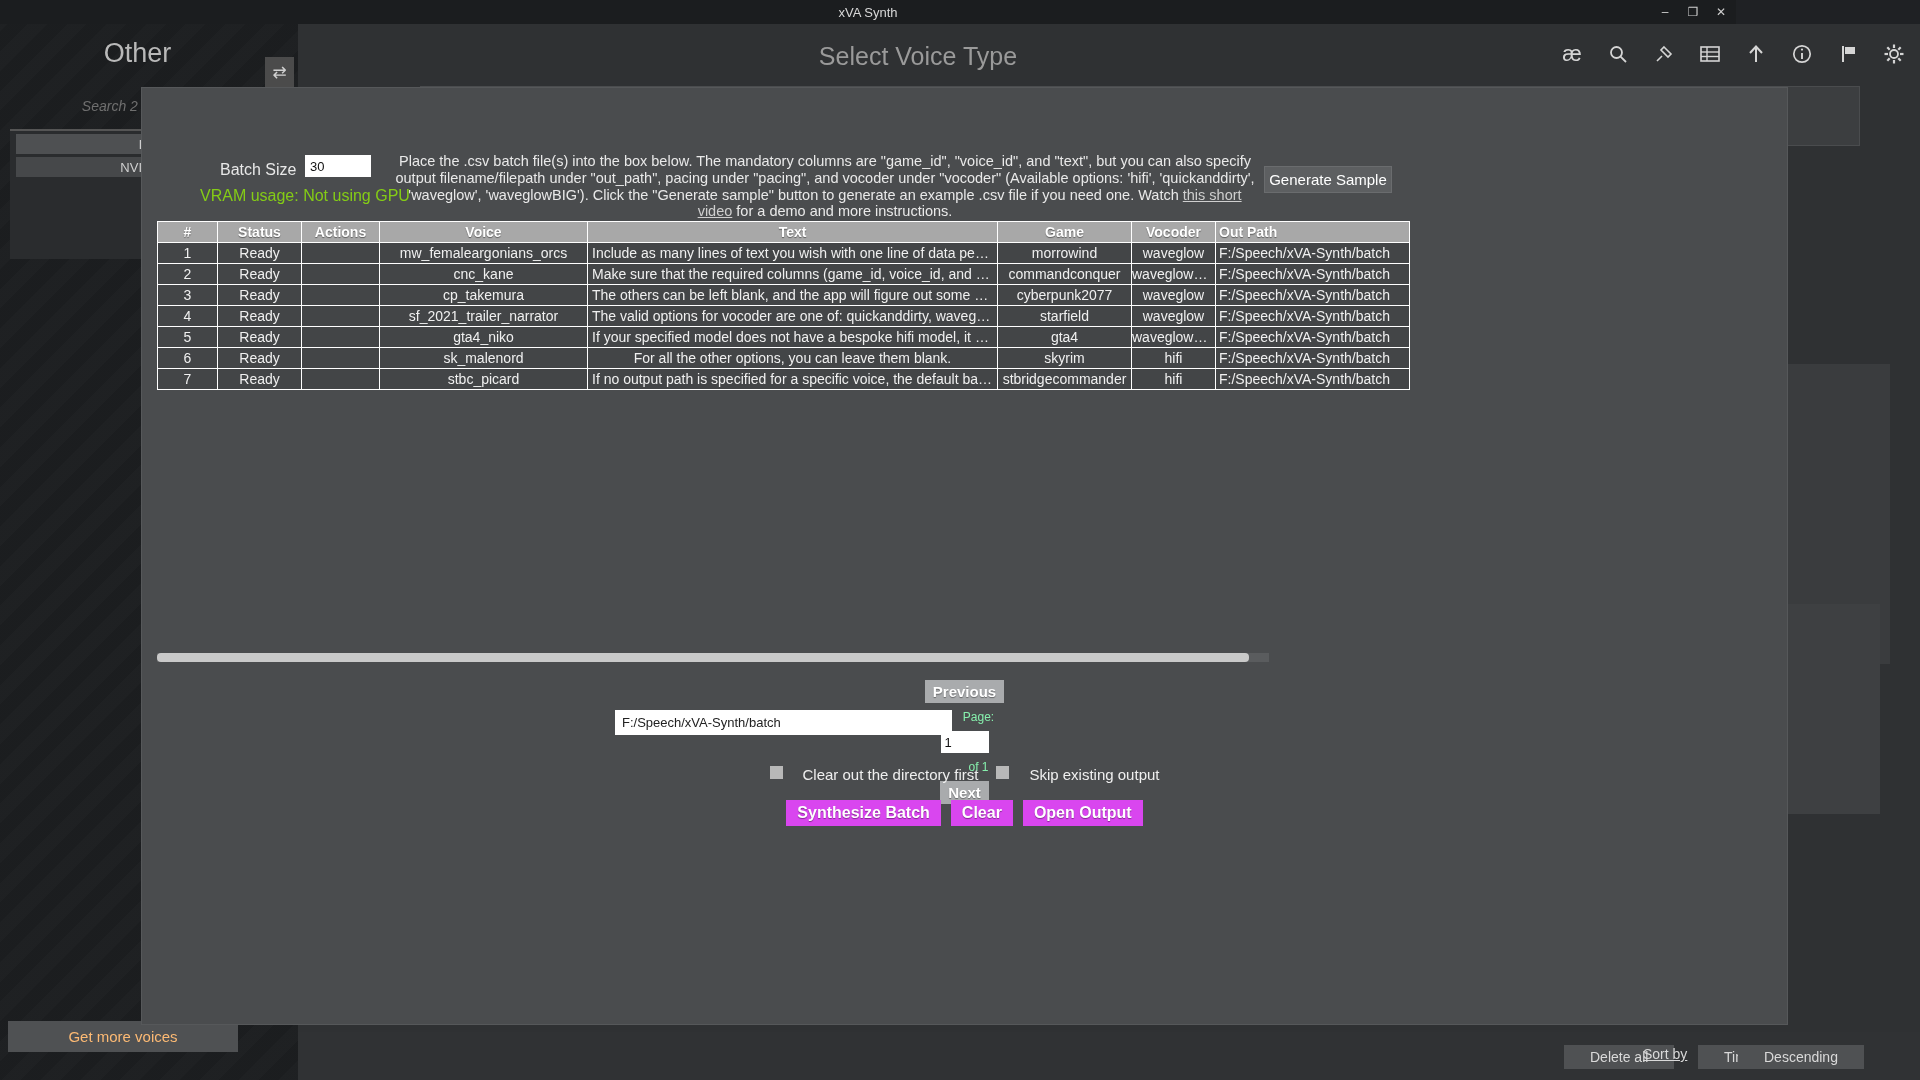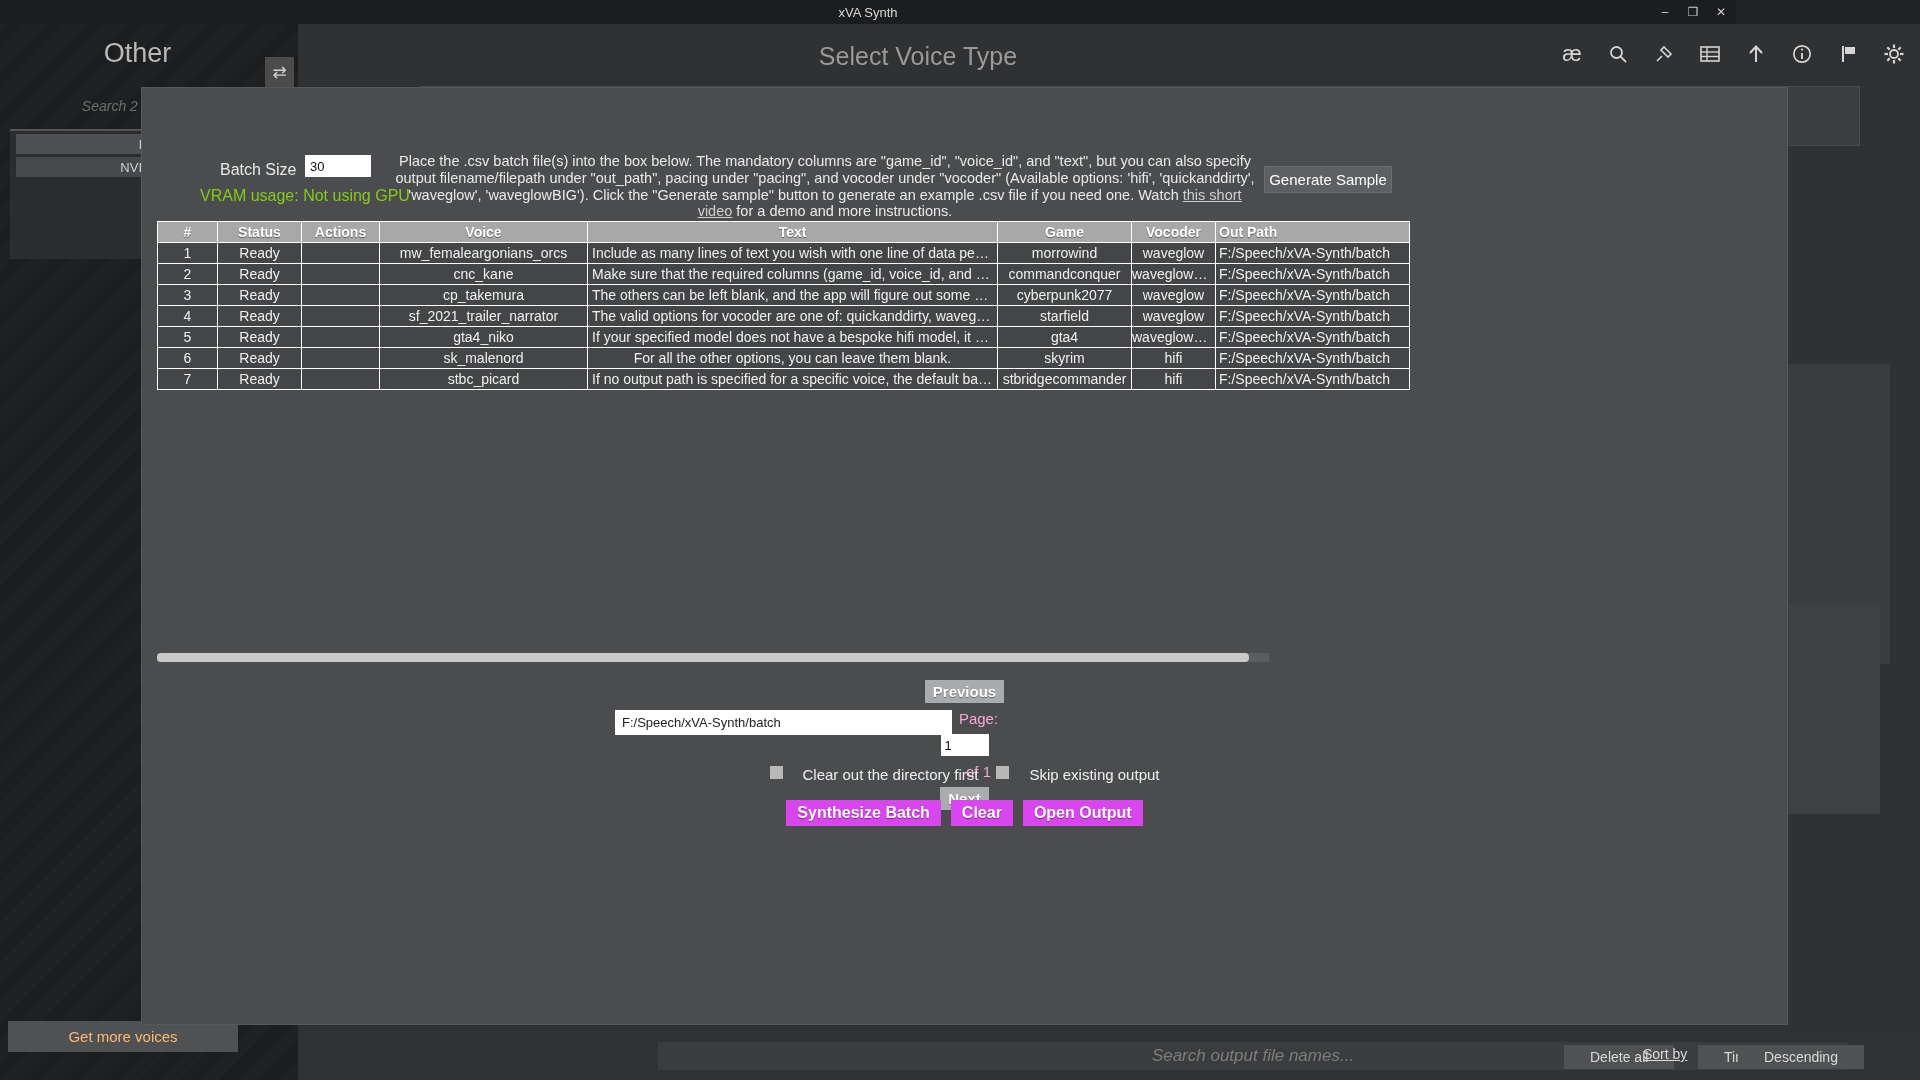--- a/index.html
+++ b/index.html
@@ -166,21 +166,21 @@
     background: #5a5c5e;
   }
   .hscroll .thumb { width: 1092px; height: 9px; background: #c9c9c9; border-radius: 4px; }
 
   
   .pager { position: absolute; left: 0; top: 592px; width: 100%; display: flex; justify-content: center; align-items: center; gap: 7px; flex-direction: column; }
   .pg-btn {
     background: #a9abad; color: #ffffff; font-size: 15px; font-weight: bold;
     padding: 3px 8px; text-shadow: 0 1px 1px rgba(0,0,0,0.4);
   }
-  .pg-lbl { color: #f9a8d4; font-size: 15px; margin-left: 28px; }
+  .pg-lbl { color: #86efac; font-size: 12px; margin-left: 28px; }
   .pg-input {
     width: 48px; height: 22px; background: #ffffff; color: #111;
     font-size: 13px; padding: 0 4px; display: flex; align-items: center;
   }
 
   .path-input {
     position: absolute; left: 473px; top: 622px; width: 337px; height: 25px;
     background: #ffffff; color: #222; font-size: 13px;
     padding: 0 7px; display: flex; align-items: center;
   }
@@ -285,21 +285,20 @@
       <div class="swap-btn">⇄</div>
       <div class="left-search">Search 2 voices...</div>
       <div class="voice-list">
         <div class="voice-row">Da...</div>
         <div class="voice-row alt">NVIDIA L...</div>
       </div>
       <div class="get-more">Get more voices</div>
     </div>
 
     <div class="bottom-bar">
-      <div class="out-search">Search output file names...</div>
       <div class="btm-btn" style="left:1266px;">Delete all</div>
       <div class="btm-lbl" style="left:1345px;">Sort by</div>
       <div class="btm-btn" style="left:1400px;">Time</div>
       <div class="btm-btn" style="left:1440px;">Descending</div>
     </div>
   </div>
 
   <div class="modal">
 
 

